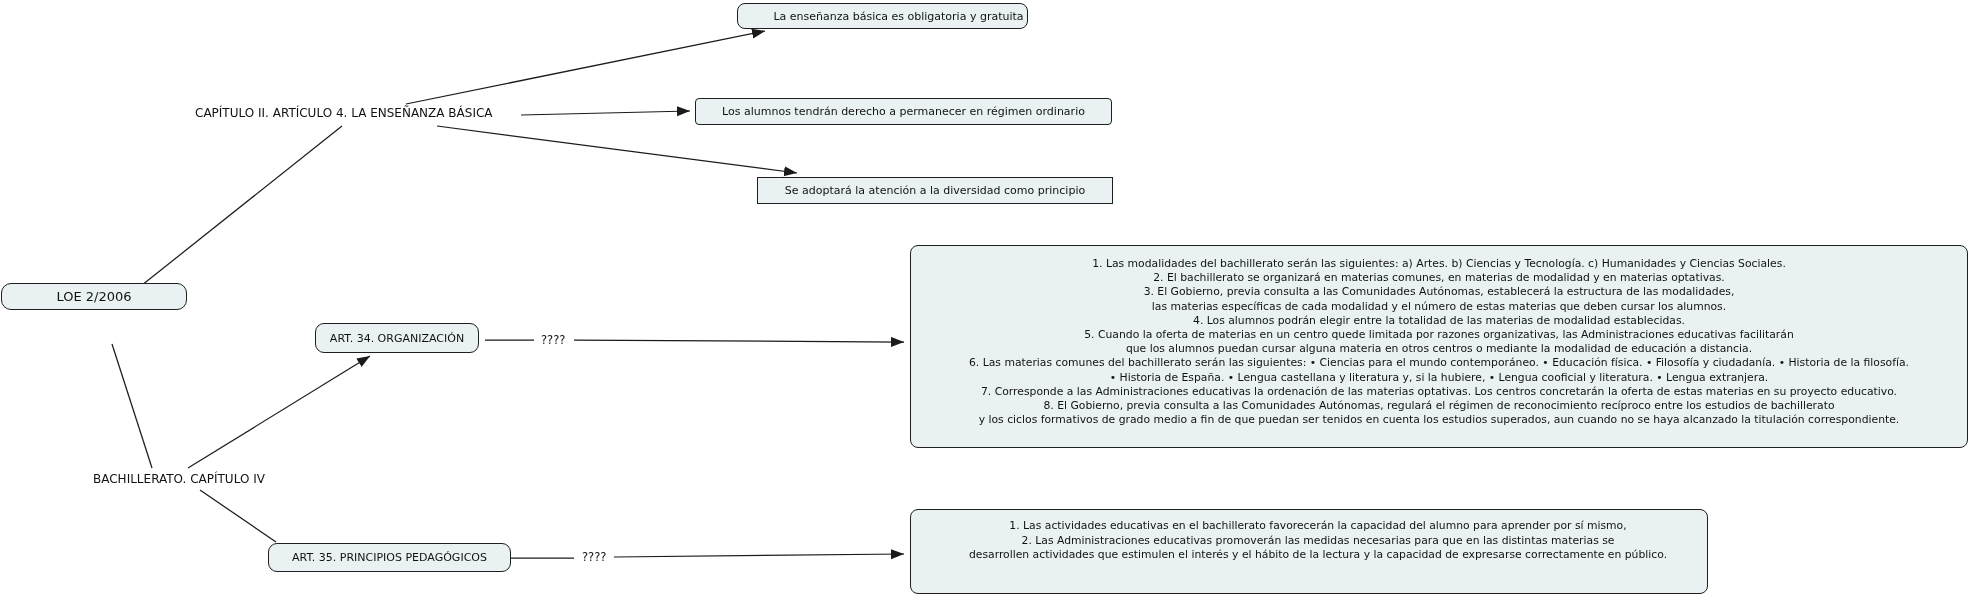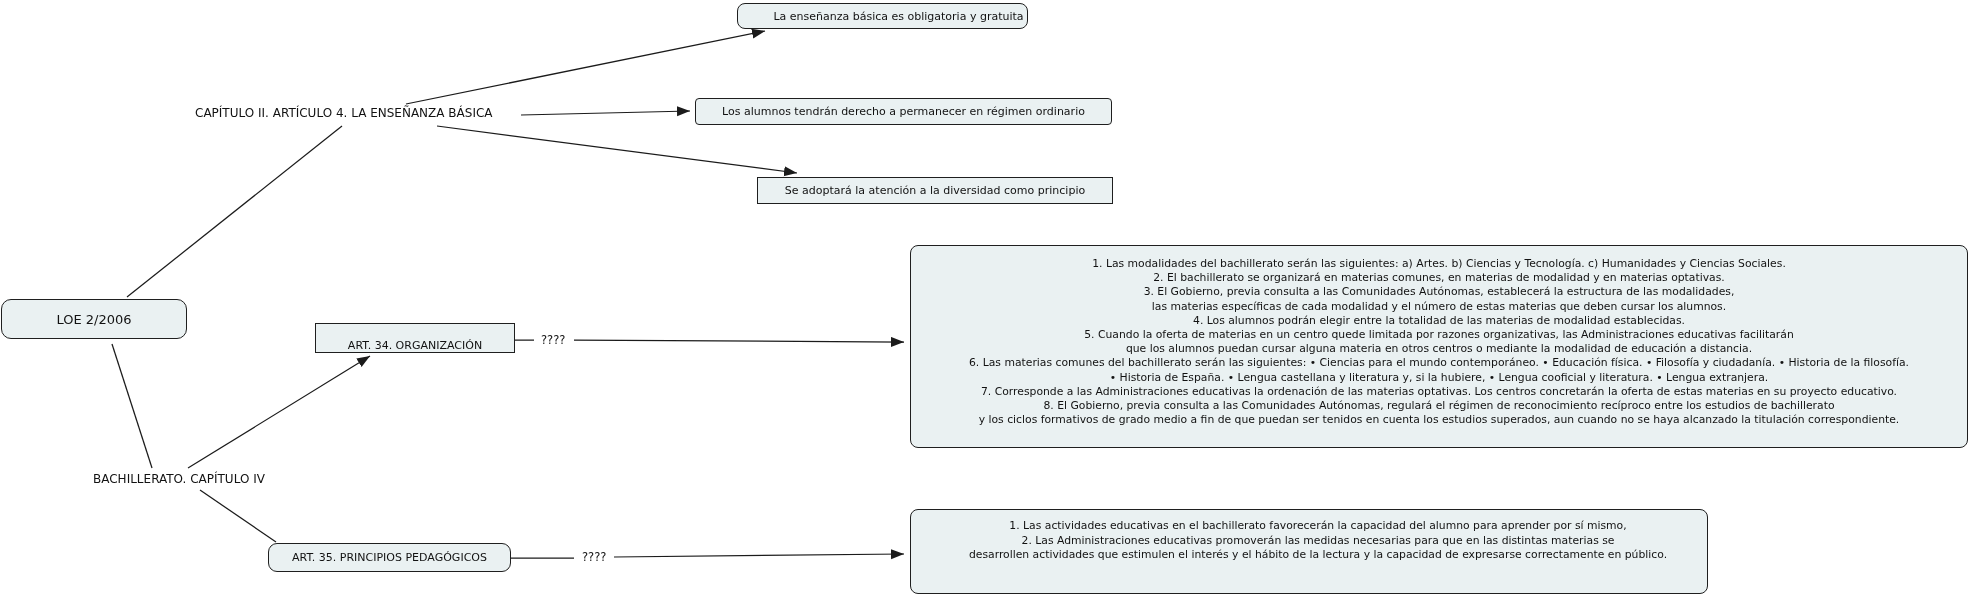--- a/index.html
+++ b/index.html
@@ -67,39 +67,39 @@
       <line x1="112" y1="344" x2="152" y2="468"></line>
       <line x1="188" y1="468" x2="370" y2="356" marker-end="url(#arrow)"></line>
       <line x1="200" y1="490" x2="276" y2="542"></line>
       <line x1="485" y1="340" x2="534" y2="340"></line>
       <line x1="574" y1="340" x2="904" y2="342" marker-end="url(#arrow)"></line>
       <line x1="511" y1="558" x2="574" y2="558"></line>
       <line x1="614" y1="557" x2="904" y2="554" marker-end="url(#arrow)"></line>
     </g>
   </svg>
 
-  <div class="node loe" style="left:1px;top:299px;width:186px;height:40px;">
+  <div class="node loe" style="left:1px;top:283px;width:186px;height:27px;">
     <span>LOE 2/2006</span>
   </div>
 
   <div class="floating-label" style="left:195px;top:106px;">CAPÍTULO II. ARTÍCULO 4. LA ENSEÑANZA BÁSICA</div>
 
   <div class="node lbl11" style="left:737px;top:3px;width:291px;height:26px;border-radius:8px;padding-left:32px;">
     <span>La enseñanza básica es obligatoria y gratuita</span>
   </div>
   <div class="node lbl11" style="left:695px;top:98px;width:417px;height:27px;border-radius:4px;">
     <span>Los alumnos tendrán derecho a permanecer en régimen ordinario</span>
   </div>
   <div class="node lbl11" style="left:757px;top:177px;width:356px;height:27px;border-radius:0;">
     <span>Se adoptará la atención a la diversidad como principio</span>
   </div>
 
   <div class="floating-label" style="left:93px;top:472px;">BACHILLERATO. CAPÍTULO IV</div>
 
-  <div class="node lbl11" style="left:315px;top:323px;width:200px;height:30px;border-radius:0;align-items:flex-end;">
+  <div class="node lbl11" style="left:315px;top:323px;width:164px;height:30px;border-radius:9px;">
     <span>ART. 34. ORGANIZACIÓN</span>
   </div>
   <div class="edge-label" style="left:538px;top:333px;">????</div>
   <div class="bigbox" id="art34-content" style="left:910px;top:245px;width:1058px;height:203px;">
       <div>1. Las modalidades del bachillerato serán las siguientes: a) Artes. b) Ciencias y Tecnología. c) Humanidades y Ciencias Sociales.</div>
       <div>2. El bachillerato se organizará en materias comunes, en materias de modalidad y en materias optativas.</div>
       <div>3. El Gobierno, previa consulta a las Comunidades Autónomas, establecerá la estructura de las modalidades,</div>
       <div>las materias específicas de cada modalidad y el número de estas materias que deben cursar los alumnos.</div>
       <div>4. Los alumnos podrán elegir entre la totalidad de las materias de modalidad establecidas.</div>
       <div>5. Cuando la oferta de materias en un centro quede limitada por razones organizativas, las Administraciones educativas facilitarán</div>

